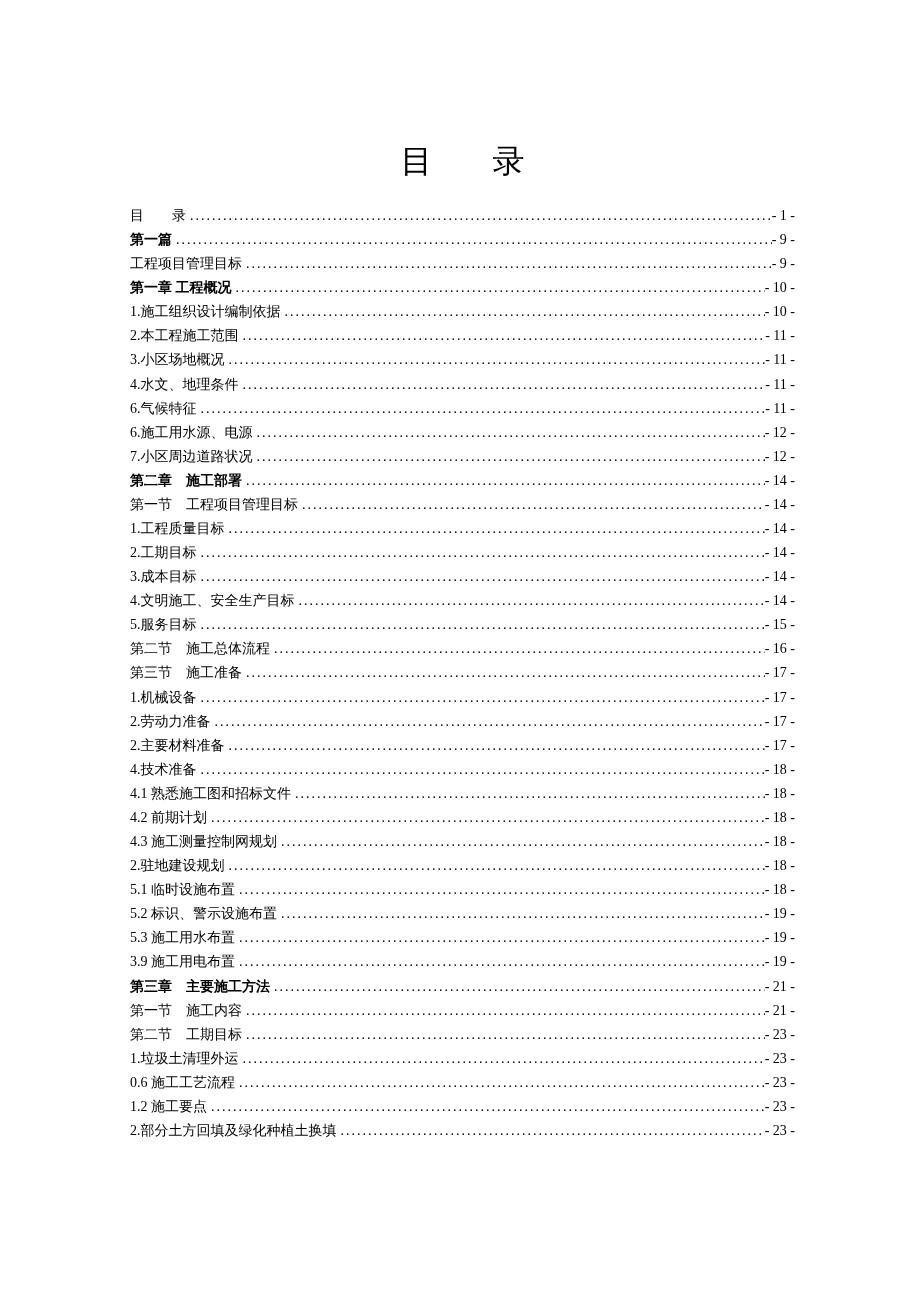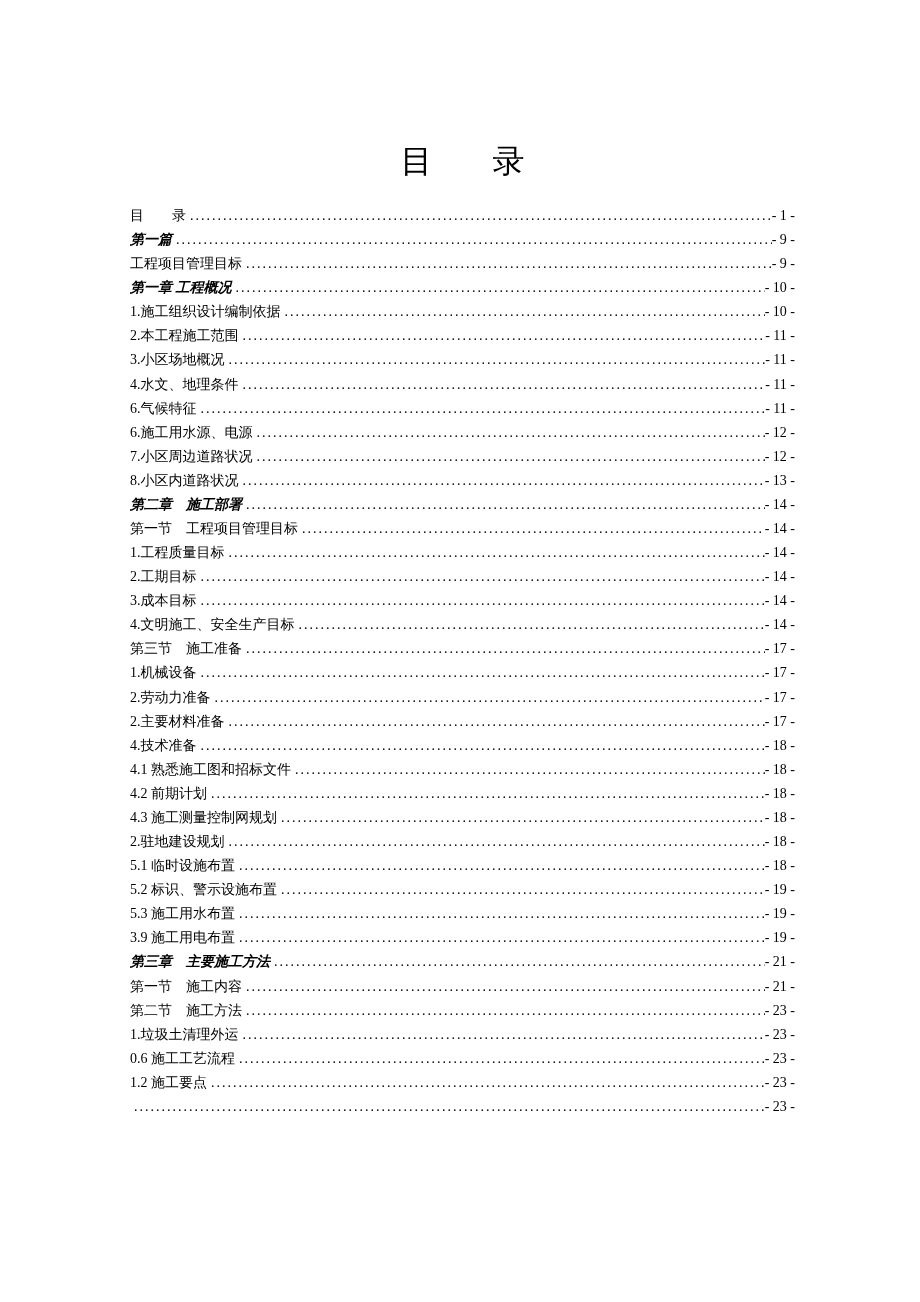--- a/index.html
+++ b/index.html
@@ -44,21 +44,20 @@
       padding: 0 4px;
     }
     .dots::before {
       content: "......................................................................................................................................................................";
     }
     .toc-page {
       flex: 0 0 auto;
     }
     .bold {
       font-weight: bold;
-      font-style: italic;
     }
   </style>
 </head>
 <body>
 
 <h1 class="title">
   <span class="char1">目</span><span>录</span>
 </h1>
 
 <div class="toc">
@@ -111,25 +110,20 @@
       <span class="toc-label">6.施工用水源、电源</span>
       <span class="dots"></span>
       <span class="toc-page">- 12 -</span>
     </div>
     <div class="toc-entry">
       <span class="toc-label">7.小区周边道路状况</span>
       <span class="dots"></span>
       <span class="toc-page">- 12 -</span>
     </div>
     <div class="toc-entry">
-      <span class="toc-label">8.小区内道路状况</span>
-      <span class="dots"></span>
-      <span class="toc-page">- 13 -</span>
-    </div>
-    <div class="toc-entry">
       <span class="toc-label bold">第二章　施工部署</span>
       <span class="dots"></span>
       <span class="toc-page">- 14 -</span>
     </div>
     <div class="toc-entry">
       <span class="toc-label">第一节　工程项目管理目标</span>
       <span class="dots"></span>
       <span class="toc-page">- 14 -</span>
     </div>
     <div class="toc-entry">
@@ -146,20 +140,30 @@
       <span class="toc-label">3.成本目标</span>
       <span class="dots"></span>
       <span class="toc-page">- 14 -</span>
     </div>
     <div class="toc-entry">
       <span class="toc-label">4.文明施工、安全生产目标</span>
       <span class="dots"></span>
       <span class="toc-page">- 14 -</span>
     </div>
     <div class="toc-entry">
+      <span class="toc-label">5.服务目标</span>
+      <span class="dots"></span>
+      <span class="toc-page">- 15 -</span>
+    </div>
+    <div class="toc-entry">
+      <span class="toc-label">第二节　施工总体流程</span>
+      <span class="dots"></span>
+      <span class="toc-page">- 16 -</span>
+    </div>
+    <div class="toc-entry">
       <span class="toc-label">第三节　施工准备</span>
       <span class="dots"></span>
       <span class="toc-page">- 17 -</span>
     </div>
     <div class="toc-entry">
       <span class="toc-label">1.机械设备</span>
       <span class="dots"></span>
       <span class="toc-page">- 17 -</span>
     </div>
     <div class="toc-entry">
@@ -221,36 +225,37 @@
       <span class="toc-label bold">第三章　主要施工方法</span>
       <span class="dots"></span>
       <span class="toc-page">- 21 -</span>
     </div>
     <div class="toc-entry">
       <span class="toc-label">第一节　施工内容</span>
       <span class="dots"></span>
       <span class="toc-page">- 21 -</span>
     </div>
     <div class="toc-entry">
-      <span class="toc-label">第二节　施工方法</span>
+      <span class="toc-label">第二节　工期目标</span>
       <span class="dots"></span>
       <span class="toc-page">- 23 -</span>
     </div>
     <div class="toc-entry">
       <span class="toc-label">1.垃圾土清理外运</span>
       <span class="dots"></span>
       <span class="toc-page">- 23 -</span>
     </div>
     <div class="toc-entry">
       <span class="toc-label">0.6 施工工艺流程</span>
       <span class="dots"></span>
       <span class="toc-page">- 23 -</span>
     </div>
     <div class="toc-entry">
       <span class="toc-label">1.2 施工要点</span>
       <span class="dots"></span>
       <span class="toc-page">- 23 -</span>
     </div>
     <div class="toc-entry">
+      <span class="toc-label">2.部分土方回填及绿化种植土换填</span>
       <span class="dots"></span>
       <span class="toc-page">- 23 -</span>
     </div>
   </div>
 
 </body></html>

